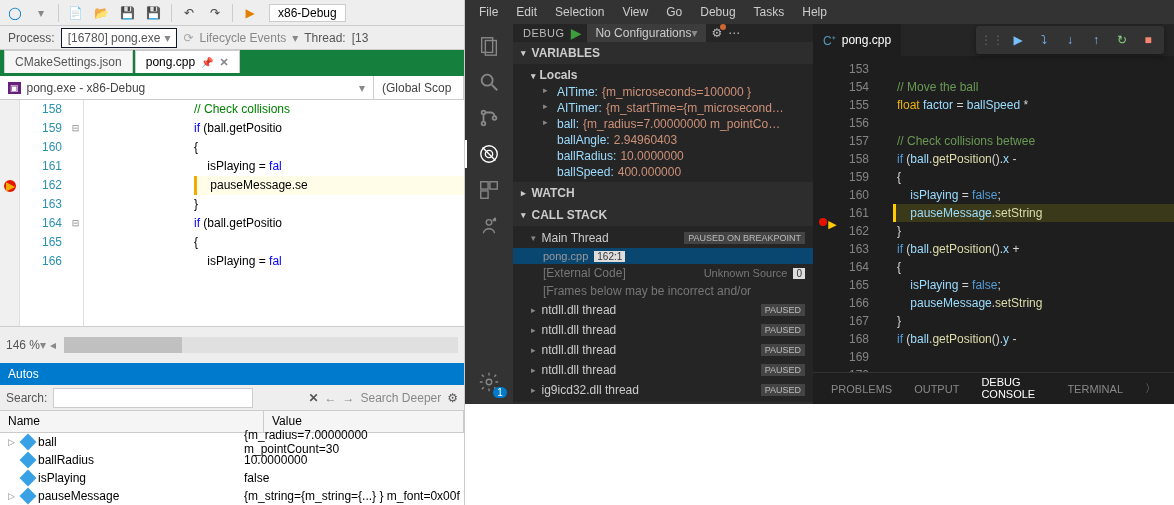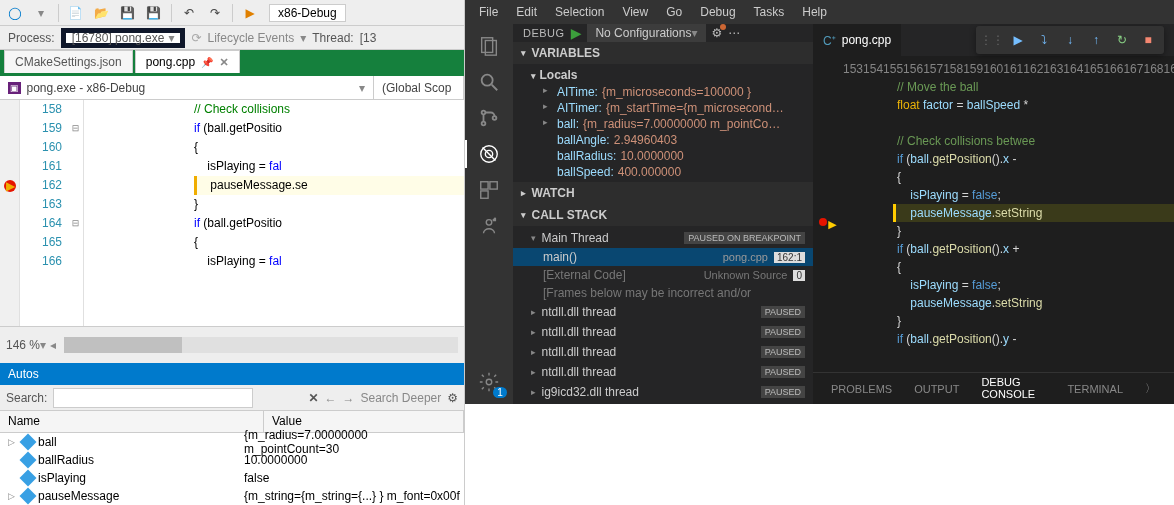--- a/index.html
+++ b/index.html
@@ -2,21 +2,21 @@
 <html><head>
 <meta charset="utf-8">
 <style>
 *{margin:0;padding:0;box-sizing:border-box;font-family:"Segoe UI",Arial,sans-serif;font-size:12px}
 body{display:flex;width:1174px;height:505px;overflow:hidden;background:#fff}
 .vs-left{width:465px;height:505px;display:flex;flex-direction:column;background:#fff;border-right:1px solid #ccc}
 .vs-toolbar{height:26px;display:flex;align-items:center;padding:2px 4px;background:#eee;border-bottom:1px solid #ccc;gap:4px}
 .vs-toolbar .tb-btn{width:22px;height:22px;display:flex;align-items:center;justify-content:center;color:#444}
 .vs-toolbar .sep{width:1px;height:18px;background:#ccc;margin:0 2px}
 .vs-process{height:24px;display:flex;align-items:center;padding:2px 8px;background:#eee;border-bottom:1px solid #ccc;gap:6px;color:#555}
-.vs-process .dd{border:5px solid #0f172a;background:#fff;padding:1px 6px;display:flex;align-items:center;gap:4px;height:20px}
+.vs-process .dd{border:1px solid #0f172a;background:#fff;padding:1px 6px;display:flex;align-items:center;gap:4px;height:20px}
 .vs-tabs{height:26px;display:flex;align-items:flex-start;background:#15803d;padding-left:4px}
 .vs-tab{padding:4px 10px;background:#f6f6f6;border:1px solid #ccc;border-bottom:none;margin-right:2px;color:#555;display:flex;align-items:center;gap:6px}
 .vs-tab.active{background:#fff;color:#000}
 .vs-tab .pin{font-size:10px;color:#888}
 .vs-tab .x{font-size:11px;color:#888;font-weight:bold}
 .vs-scope{height:24px;display:flex;background:#fff;border-bottom:1px solid #ccc}
 .vs-scope .sc{flex:1;border-right:1px solid #ccc;padding:3px 8px;display:flex;align-items:center;gap:6px;color:#444}
 .vs-editor{flex:1;display:flex;background:#fff;overflow:hidden;position:relative}
 .vs-gutter{width:20px;background:#f0f0f0;border-right:1px solid #e0e0e0;display:flex;flex-direction:column}
 .vs-gutter .bp{height:19px;display:flex;align-items:center;justify-content:center}
@@ -99,21 +99,21 @@
 .vsc-debug-tb .db{width:24px;height:24px;display:flex;align-items:center;justify-content:center;color:#75beff}
 .vsc-debug-tb .db.stop{color:#f48771}
 .vsc-debug-tb .db.restart{color:#89d185}
 .vsc-debug-tb .grip{color:#666;cursor:move}
 .vsc-ed{flex:1;display:flex;overflow:hidden;font-family:Consolas,monospace;font-size:13px;margin-top:4px}
 .vsc-ed-gutter{width:30px;display:flex;flex-direction:column}
 .vsc-ed-gutter div{height:18px;display:flex;align-items:center;justify-content:center}
 .vsc-ed-gutter .bp-arr{display:flex;gap:1px}
 .vsc-ed-gutter .bp-d{width:8px;height:8px;border-radius:50%;background:#e51400}
 .vsc-ed-gutter .arr{color:#ffcc00;font-size:11px}
-.vsc-lineno2{width:36px;color:#858585;text-align:right;padding-right:10px;display:flex;}
+.vsc-lineno2{width:36px;color:#858585;text-align:right;padding-right:10px;display:flex;flex-direction:column}
 .vsc-lineno2 div{height:18px;line-height:18px}
 .vsc-fold2{width:14px;display:flex;flex-direction:column}
 .vsc-fold2 div{height:18px}
 .vsc-code2{flex:1;overflow:hidden}
 .vsc-code2 .line{height:18px;line-height:18px;white-space:pre}
 .vsc-code2 .line.current{background:#3a3a1a;position:relative}
 .vsc-code2 .line.current::before{content:"";position:absolute;left:0;top:0;bottom:0;width:3px;background:#ffcc00}
 .vsc-code2 .c-comment{color:#6a9955}
 .vsc-code2 .c-kw{color:#569cd6}
 .vsc-code2 .c-type{color:#eab308}
@@ -429,21 +429,20 @@
             <span>CALL STACK</span>
           </div>
         <div class="vsc-stack">
           <div class="thread">
             <span class="chev">▾</span>
             <span class="nm">Main Thread</span>
             <span class="tag">PAUSED ON BREAKPOINT</span>
           </div>
           <div id="vsc-frames">
               <div class="frame active">
-                <span class="fn">main()</span>
                 <span class="loc">pong.cpp</span>
                 <span class="ln">162:1</span>
               </div>
               <div class="frame dim">
                 <span class="fn">[External Code]</span>
                 <span class="loc">Unknown Source</span>
                 <span class="ln">0</span>
               </div>
               <div class="frame dim">
                 <span class="fn">[Frames below may be incorrect and/or</span>

